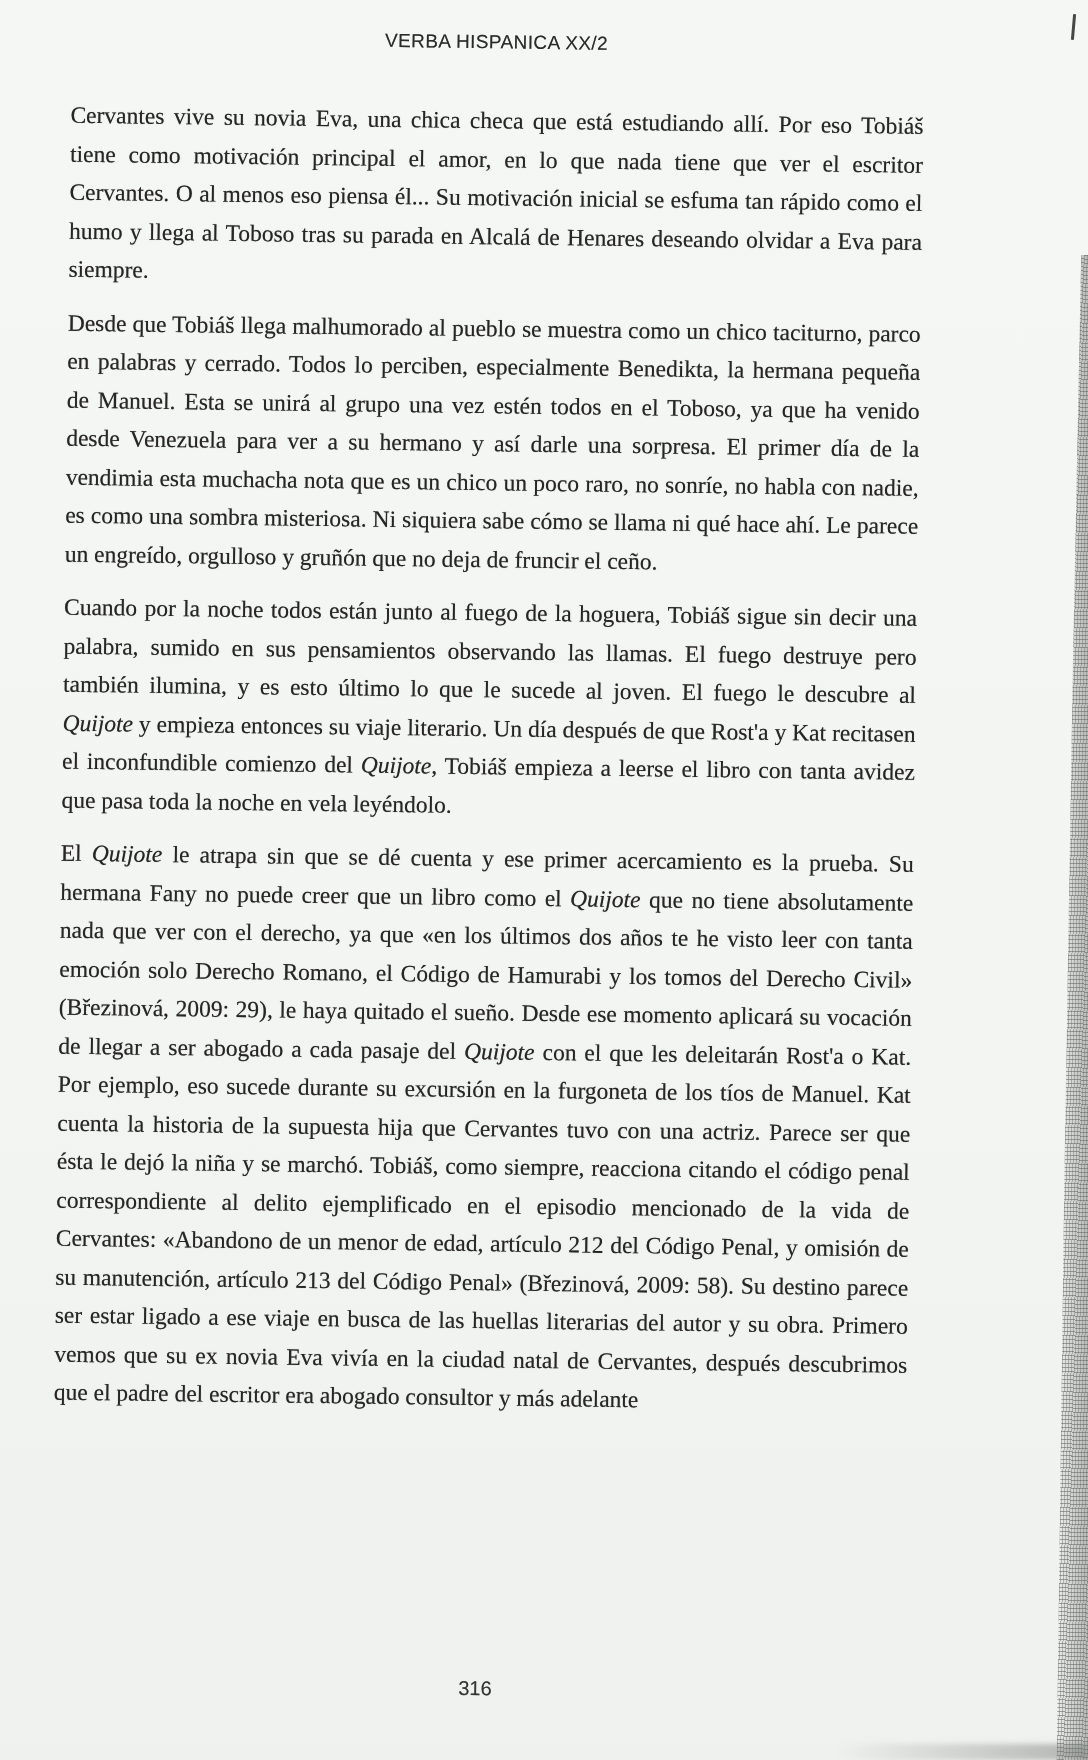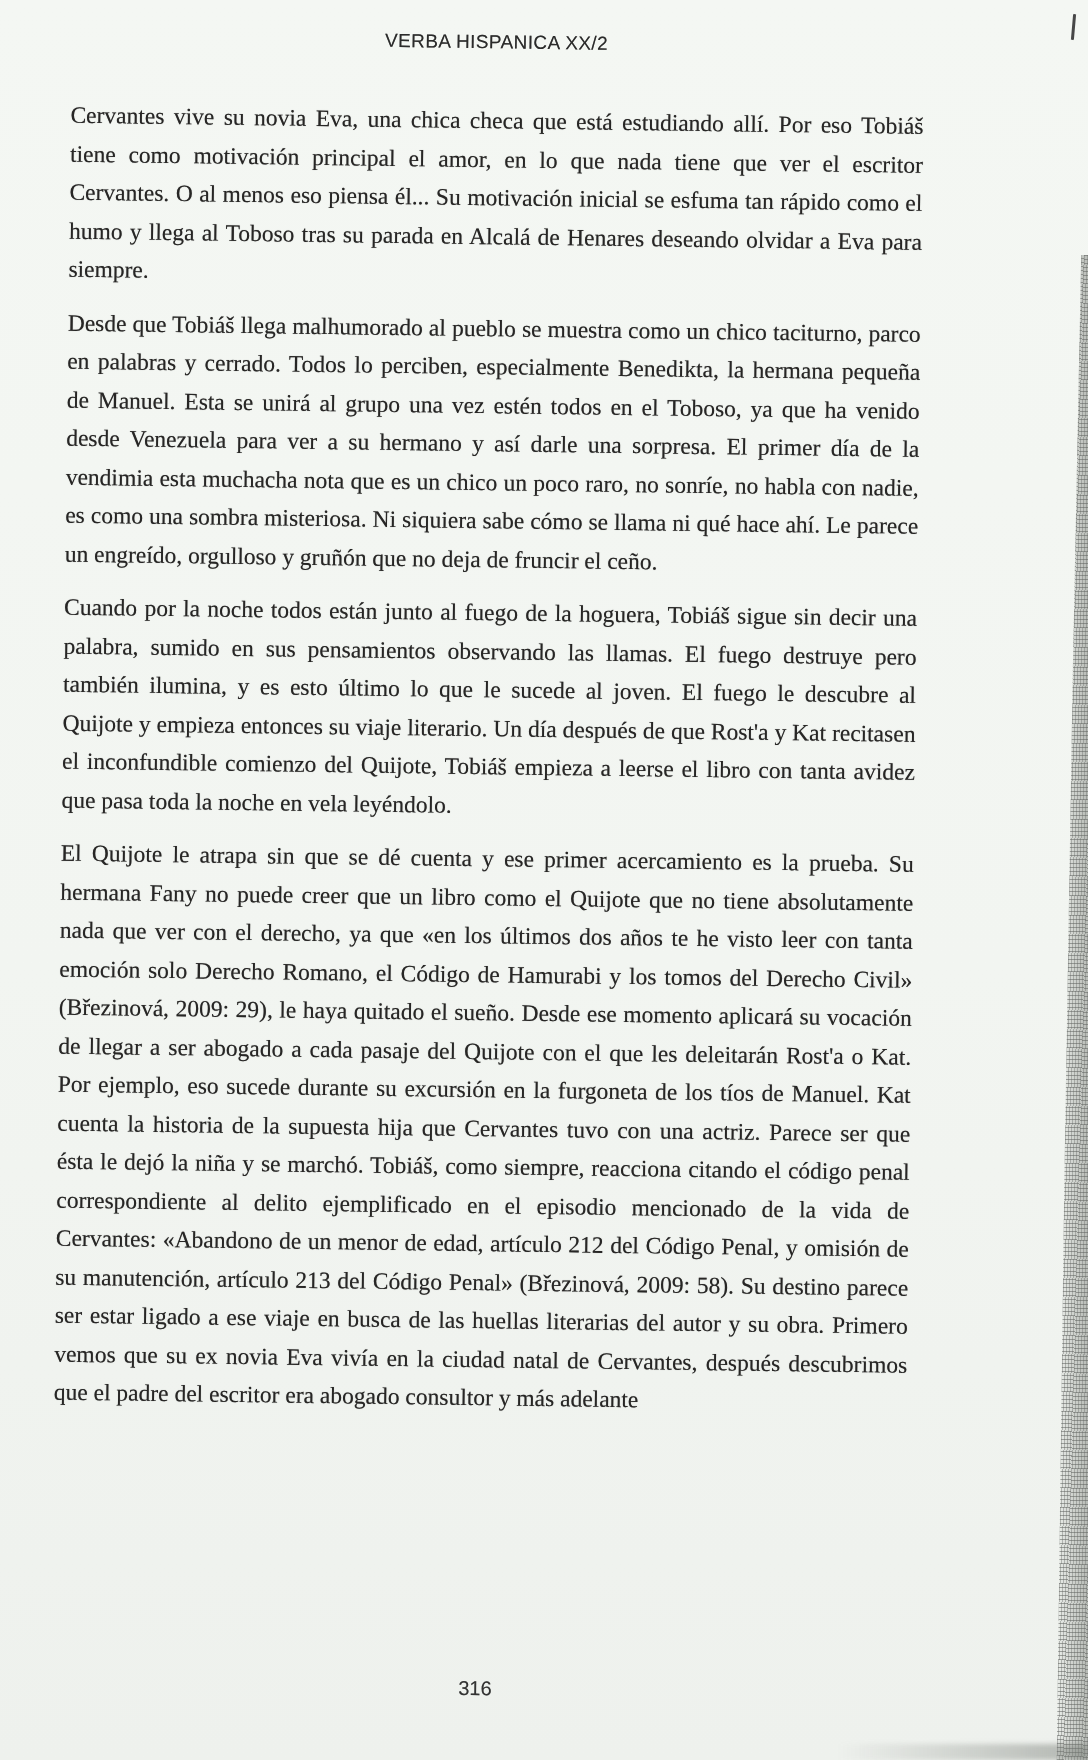--- a/index.html
+++ b/index.html
@@ -29,21 +29,21 @@
     position: absolute; top: 102px; left: 61px; width: 853px;
     font-size: 23.5px; line-height: 38.5px;
     color: #272625;
     text-align: justify;
     hyphens: none;
   }
   .article p {
     margin: 0 0 15px 0;
     text-shadow: 0 0 0.7px rgba(35,35,35,.55);
   }
-  .it { }
+  .it { font-style: italic; }
 
   .page-number {
     position: absolute; top: 1678px; left: 60px; width: 852px;
     text-align: center;
     font-family: "Liberation Sans", sans-serif;
     font-size: 20px; color: #333;
     text-shadow: 0 0 0.5px rgba(40,40,40,.4);
   }
 
   

